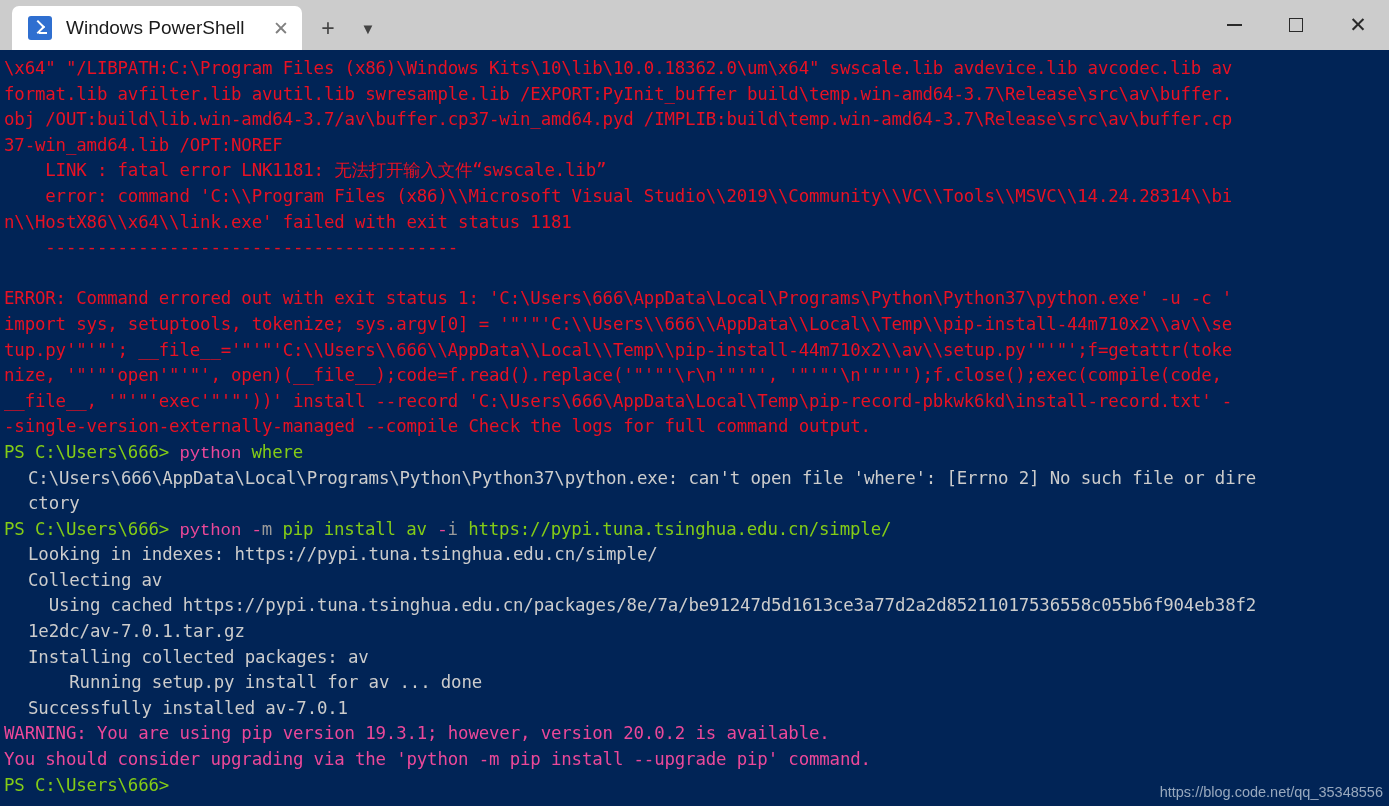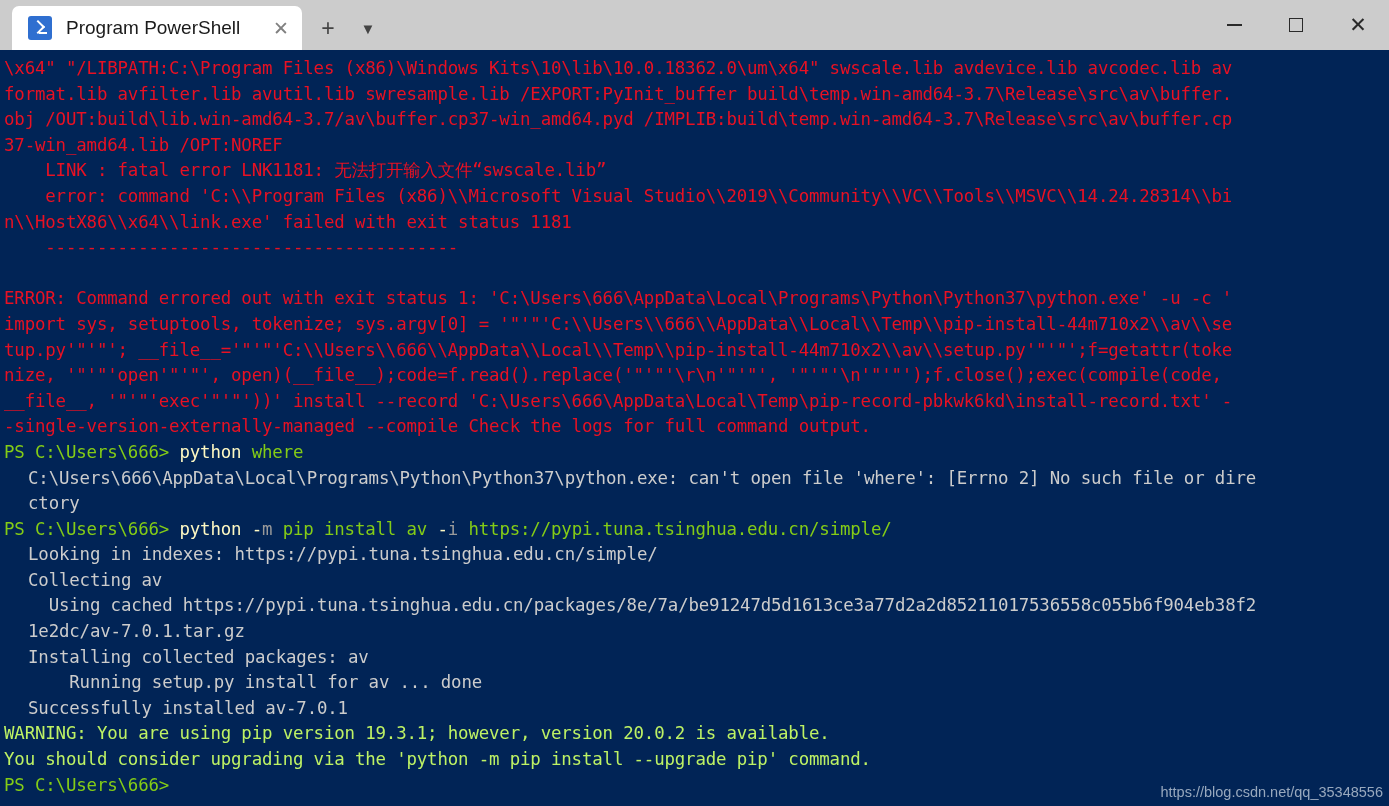--- a/index.html
+++ b/index.html
@@ -152,22 +152,22 @@
   .console {
     font-family: "DejaVu Sans Mono", "Liberation Mono", monospace;
     font-size: 17.4px;
     line-height: 25.6px;
     white-space: pre;
     letter-spacing: -0.15px;
   }
   .line { height: 25.6px; }
   .c-err   { color: #e81123; }
   .c-out   { color: #cccccc; margin-left: 24px; }
-  .c-warn  { color: #bef264; }
-  .c-cmd   { color: #fef9c3; }
+  .c-warn  { color: #ec4899; }
+  .c-cmd   { color: #ec4899; font-family: Liberation Mono, monospace; }
   .c-param { color: #9a9a9a; }
   .c-white { color: #84cc16; }
 
   .watermark {
     position: absolute;
     right: 6px;
     bottom: 6px;
     font-family: "Liberation Sans", sans-serif;
     font-size: 14.5px;
     color: #a9b7c9;
@@ -176,21 +176,21 @@
 </style>
 </head>
 <body>
 
 <div class="window">
 
   <div class="titlebar">
 
     <div class="tab">
       <span class="ps-icon"></span>
-      <span class="tab-title">Program PowerShell</span>
+      <span class="tab-title">Windows PowerShell</span>
       <span class="tab-close">✕</span>
     </div>
 
     <div class="newtab">+</div>
     <div class="tabmenu">▼</div>
 
     <div class="winctrls">
       <div class="winbtn">
           <span class="glyph-min"></span>
         </div>
@@ -198,16 +198,16 @@
           <span class="glyph-max"></span>
         </div>
       <div class="winbtn">
           <span class="glyph-close">✕</span>
         </div>
     </div>
   </div>
 
   <div class="terminal">
     <div class="console" id="console-output"><div class="line"><span class="c-err">\x64" "/LIBPATH:C:\Program Files (x86)\Windows Kits\10\lib\10.0.18362.0\um\x64" swscale.lib avdevice.lib avcodec.lib av</span></div><div class="line"><span class="c-err">format.lib avfilter.lib avutil.lib swresample.lib /EXPORT:PyInit_buffer build\temp.win-amd64-3.7\Release\src\av\buffer.</span></div><div class="line"><span class="c-err">obj /OUT:build\lib.win-amd64-3.7/av\buffer.cp37-win_amd64.pyd /IMPLIB:build\temp.win-amd64-3.7\Release\src\av\buffer.cp</span></div><div class="line"><span class="c-err">37-win_amd64.lib /OPT:NOREF</span></div><div class="line"><span class="c-err">    LINK : fatal error LNK1181: 无法打开输入文件“swscale.lib”</span></div><div class="line"><span class="c-err">    error: command 'C:\\Program Files (x86)\\Microsoft Visual Studio\\2019\\Community\\VC\\Tools\\MSVC\\14.24.28314\\bi</span></div><div class="line"><span class="c-err">n\\HostX86\\x64\\link.exe' failed with exit status 1181</span></div><div class="line"><span class="c-err">    ----------------------------------------</span></div><div class="line">&nbsp;</div><div class="line"><span class="c-err">ERROR: Command errored out with exit status 1: 'C:\Users\666\AppData\Local\Programs\Python\Python37\python.exe' -u -c '</span></div><div class="line"><span class="c-err">import sys, setuptools, tokenize; sys.argv[0] = '"'"'C:\\Users\\666\\AppData\\Local\\Temp\\pip-install-44m710x2\\av\\se</span></div><div class="line"><span class="c-err">tup.py'"'"'; __file__='"'"'C:\\Users\\666\\AppData\\Local\\Temp\\pip-install-44m710x2\\av\\setup.py'"'"';f=getattr(toke</span></div><div class="line"><span class="c-err">nize, '"'"'open'"'"', open)(__file__);code=f.read().replace('"'"'\r\n'"'"', '"'"'\n'"'"');f.close();exec(compile(code,</span></div><div class="line"><span class="c-err">__file__, '"'"'exec'"'"'))' install --record 'C:\Users\666\AppData\Local\Temp\pip-record-pbkwk6kd\install-record.txt' -</span></div><div class="line"><span class="c-err">-single-version-externally-managed --compile Check the logs for full command output.</span></div><div class="line"><span class="c-white">PS C:\Users\666&gt; </span><span class="c-cmd">python</span><span class="c-white"> where</span></div><div class="line"><span class="c-out">C:\Users\666\AppData\Local\Programs\Python\Python37\python.exe: can't open file 'where': [Errno 2] No such file or dire</span></div><div class="line"><span class="c-out">ctory</span></div><div class="line"><span class="c-white">PS C:\Users\666&gt; </span><span class="c-cmd">python</span><span class="c-cmd"> -</span><span class="c-param">m</span><span class="c-white"> pip install av </span><span class="c-cmd">-</span><span class="c-param">i</span><span class="c-white"> https://pypi.tuna.tsinghua.edu.cn/simple/</span></div><div class="line"><span class="c-out">Looking in indexes: https://pypi.tuna.tsinghua.edu.cn/simple/</span></div><div class="line"><span class="c-out">Collecting av</span></div><div class="line"><span class="c-out">  Using cached https://pypi.tuna.tsinghua.edu.cn/packages/8e/7a/be91247d5d1613ce3a77d2a2d85211017536558c055b6f904eb38f2</span></div><div class="line"><span class="c-out">1e2dc/av-7.0.1.tar.gz</span></div><div class="line"><span class="c-out">Installing collected packages: av</span></div><div class="line"><span class="c-out">    Running setup.py install for av ... done</span></div><div class="line"><span class="c-out">Successfully installed av-7.0.1</span></div><div class="line"><span class="c-warn">WARNING: You are using pip version 19.3.1; however, version 20.0.2 is available.</span></div><div class="line"><span class="c-warn">You should consider upgrading via the 'python -m pip install --upgrade pip' command.</span></div><div class="line"><span class="c-white">PS C:\Users\666&gt;</span></div></div>
-    <div class="watermark">https://blog.csdn.net/qq_35348556</div>
+    <div class="watermark">https://blog.code.net/qq_35348556</div>
   </div>
 
 </div>
 
 </body></html>

